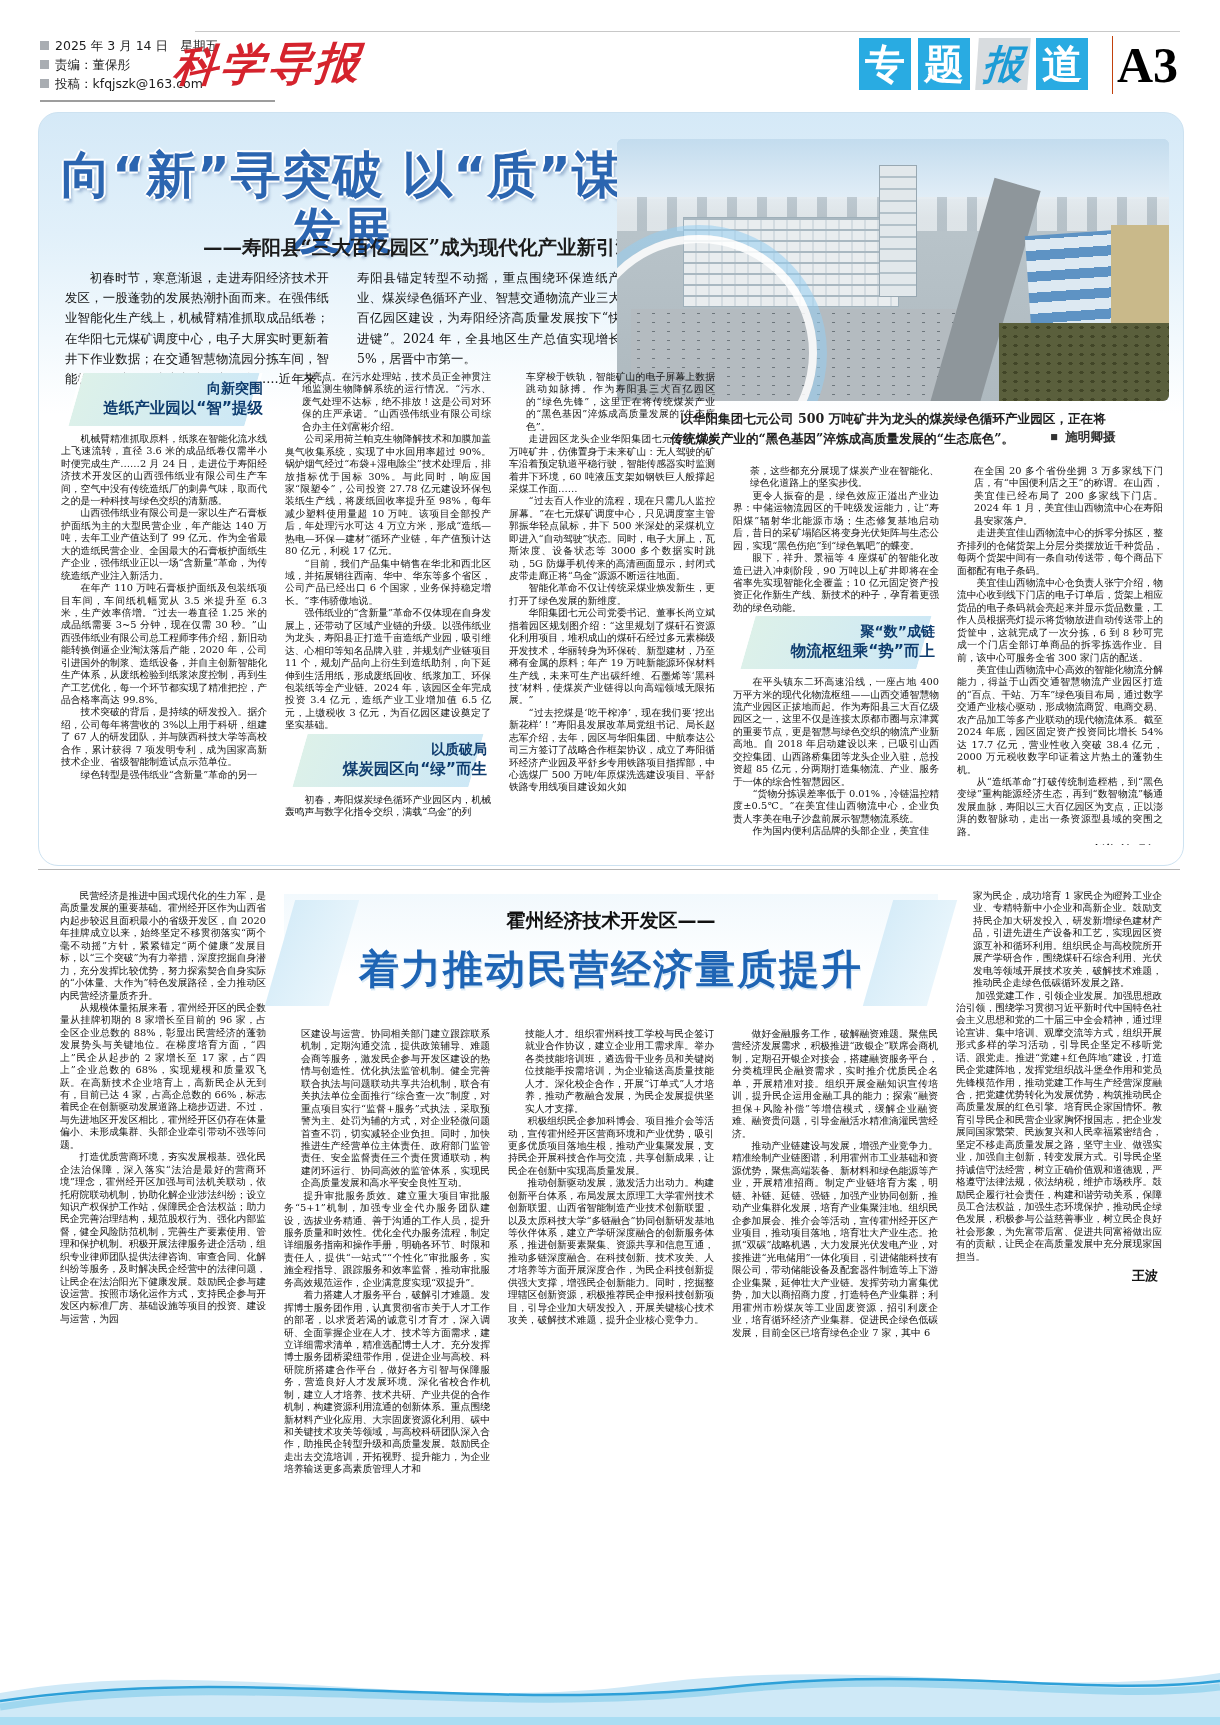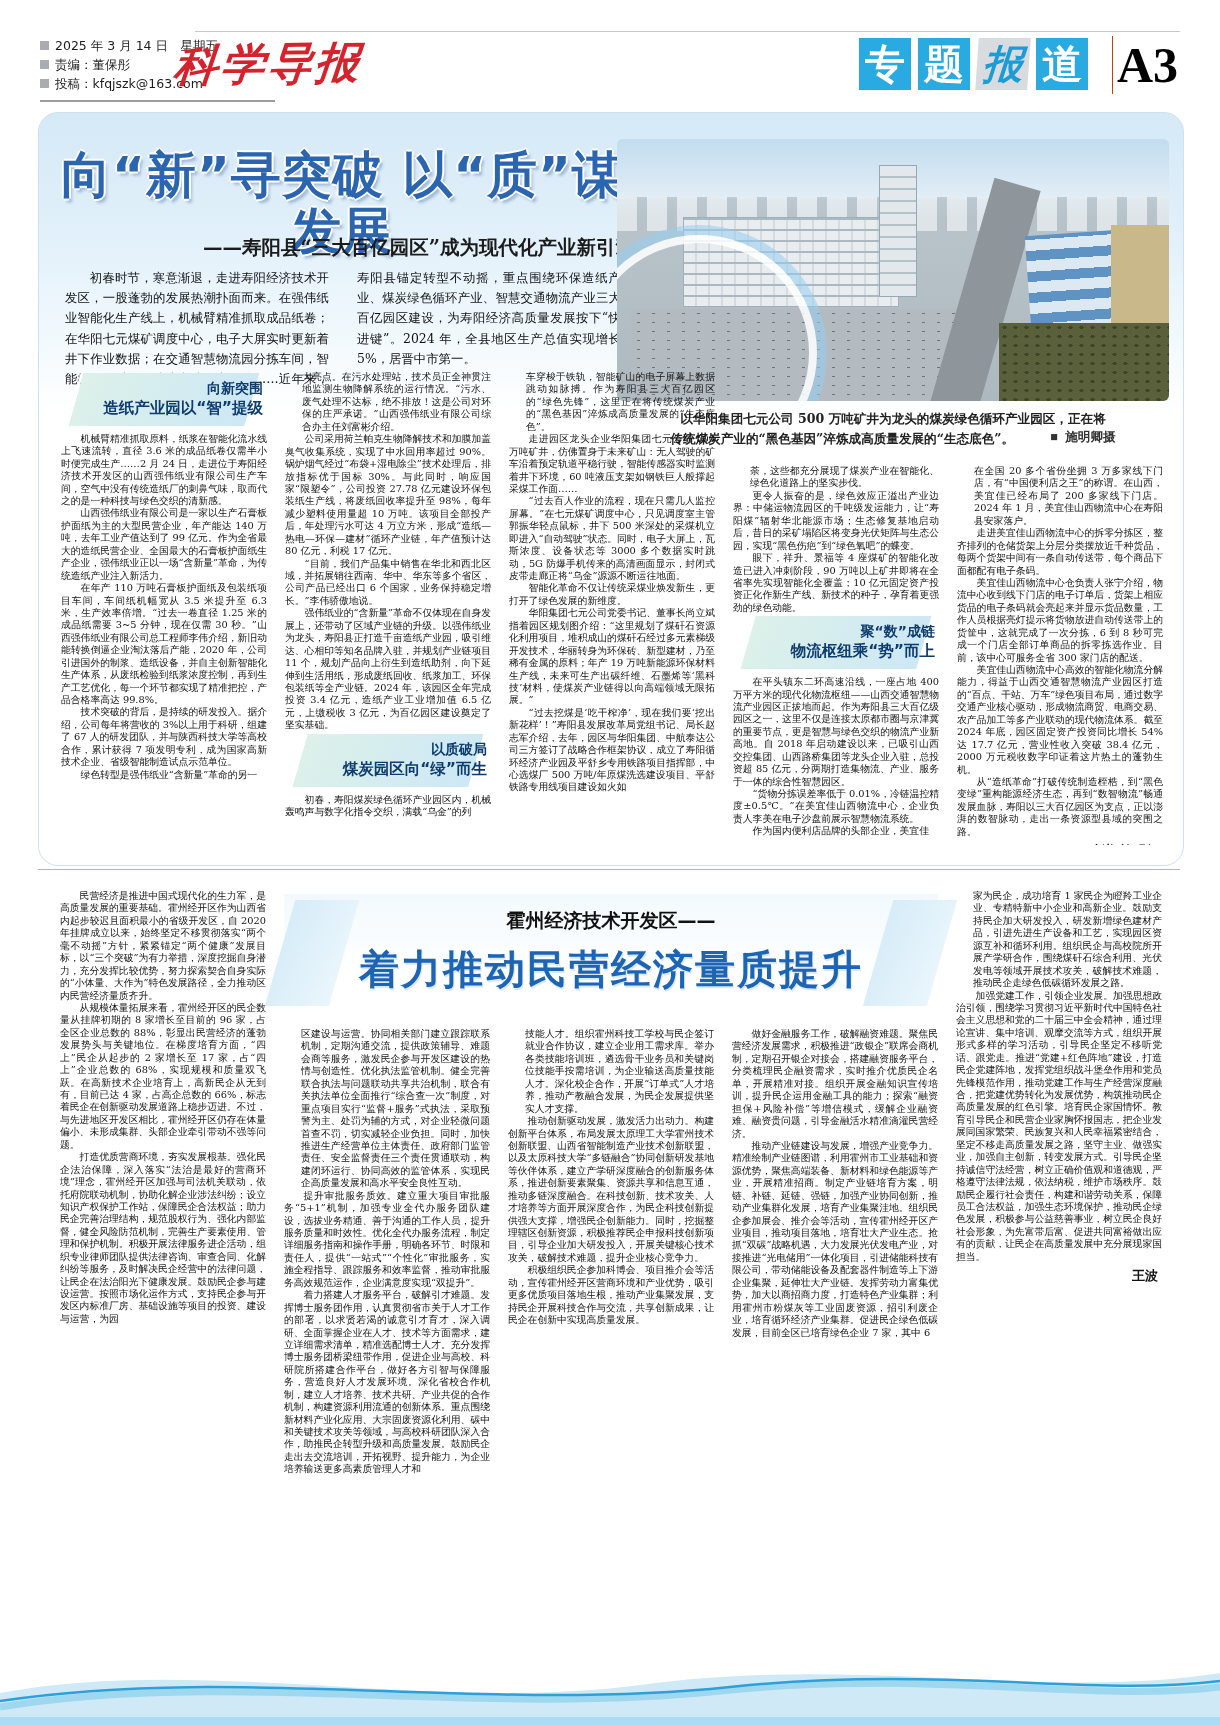--- a/index.html
+++ b/index.html
@@ -230,22 +230,22 @@
     <div class="col c-2">
       <div>
           <p class="cont">区建设与运营。协同相关部门建立跟踪联系机制，定期沟通交流，提供政策辅导、难题会商等服务，激发民企参与开发区建设的热情与创造性。优化执法监管机制。健全完善联合执法与问题联动共享共治机制，联合有关执法单位全面推行“综合查一次”制度，对重点项目实行“监督+服务”式执法，采取预警为主、处罚为辅的方式，对企业轻微问题首查不罚，切实减轻企业负担。同时，加快推进生产经营单位主体责任、政府部门监管责任、安全监督责任三个责任贯通联动，构建闭环运行、协同高效的监管体系，实现民企高质量发展和高水平安全良性互动。</p>
           <p>提升审批服务质效。建立重大项目审批服务“5+1”机制，加强专业全代办服务团队建设，选拔业务精通、善于沟通的工作人员，提升服务质量和时效性。优化全代办服务流程，制定详细服务指南和操作手册，明确各环节、时限和责任人，提供“一站式”“个性化”审批服务，实施全程指导、跟踪服务和效率监督，推动审批服务高效规范运作，企业满意度实现“双提升”。</p>
           <p>着力搭建人才服务平台，破解引才难题。发挥博士服务团作用，认真贯彻省市关于人才工作的部署，以求贤若渴的诚意引才育才，深入调研、全面掌握企业在人才、技术等方面需求，建立详细需求清单，精准选配博士人才。充分发挥博士服务团桥梁纽带作用，促进企业与高校、科研院所搭建合作平台，做好各方引智与保障服务，营造良好人才发展环境。深化省校合作机制，建立人才培养、技术共研、产业共促的合作机制，构建资源利用流通的创新体系。重点围绕新材料产业化应用、大宗固废资源化利用、碳中和关键技术攻关等领域，与高校科研团队深入合作，助推民企转型升级和高质量发展。鼓励民企走出去交流培训，开拓视野、提升能力，为企业培养输送更多高素质管理人才和</p>
         </div>
     </div>
     <div class="col c-3">
       <div>
           <p class="cont">技能人才。组织霍州科技工学校与民企签订就业合作协议，建立企业用工需求库。举办各类技能培训班，遴选骨干业务员和关键岗位技能手按需培训，为企业输送高质量技能人才。深化校企合作，开展“订单式”人才培养，推动产教融合发展，为民企发展提供坚实人才支撑。</p>
+          <p>积极组织民企参加科博会、项目推介会等活动，宣传霍州经开区营商环境和产业优势，吸引更多优质项目落地生根，推动产业集聚发展，支持民企开展科技合作与交流，共享创新成果，让民企在创新中实现高质量发展。</p>
           <p>推动创新驱动发展，激发活力出动力。构建创新平台体系，布局发展太原理工大学霍州技术创新联盟、山西省智能制造产业技术创新联盟，以及太原科技大学“多链融合”协同创新研发基地等伙伴体系，建立产学研深度融合的创新服务体系，推进创新要素聚集、资源共享和信息互通，推动多链深度融合。在科技创新、技术攻关、人才培养等方面开展深度合作，为民企科技创新提供强大支撑，增强民企创新能力。同时，挖掘整理辖区创新资源，积极推荐民企申报科技创新项目，引导企业加大研发投入，开展关键核心技术攻关，破解技术难题，提升企业核心竞争力。</p>
-          <p>积极组织民企参加科博会、项目推介会等活动，宣传霍州经开区营商环境和产业优势，吸引更多优质项目落地生根，推动产业集聚发展，支持民企开展科技合作与交流，共享创新成果，让民企在创新中实现高质量发展。</p>
         </div>
     </div>
     <div class="col c-4">
       <div>
           <p>做好金融服务工作，破解融资难题。聚焦民营经济发展需求，积极推进“政银企”联席会商机制，定期召开银企对接会，搭建融资服务平台，分类梳理民企融资需求，实时推介优质民企名单，开展精准对接。组织开展金融知识宣传培训，提升民企运用金融工具的能力；探索“融资担保+风险补偿”等增信模式，缓解企业融资难、融资贵问题，引导金融活水精准滴灌民营经济。</p>
           <p>推动产业链建设与发展，增强产业竞争力。精准绘制产业链图谱，利用霍州市工业基础和资源优势，聚焦高端装备、新材料和绿色能源等产业，开展精准招商。制定产业链培育方案，明链、补链、延链、强链，加强产业协同创新，推动产业集群化发展，培育产业集聚洼地。组织民企参加展会、推介会等活动，宣传霍州经开区产业项目，推动项目落地，培育壮大产业生态。抢抓“双碳”战略机遇，大力发展光伏发电产业，对接推进“光电储用”一体化项目，引进储能科技有限公司，带动储能设备及配套器件制造等上下游企业集聚，延伸壮大产业链。发挥劳动力富集优势，加大以商招商力度，打造特色产业集群；利用霍州市粉煤灰等工业固废资源，招引利废企业，培育循环经济产业集群。促进民企绿色低碳发展，目前全区已培育绿色企业 7 家，其中 6</p>
         </div>
     </div>
     <div class="col c-5">
       <div>

